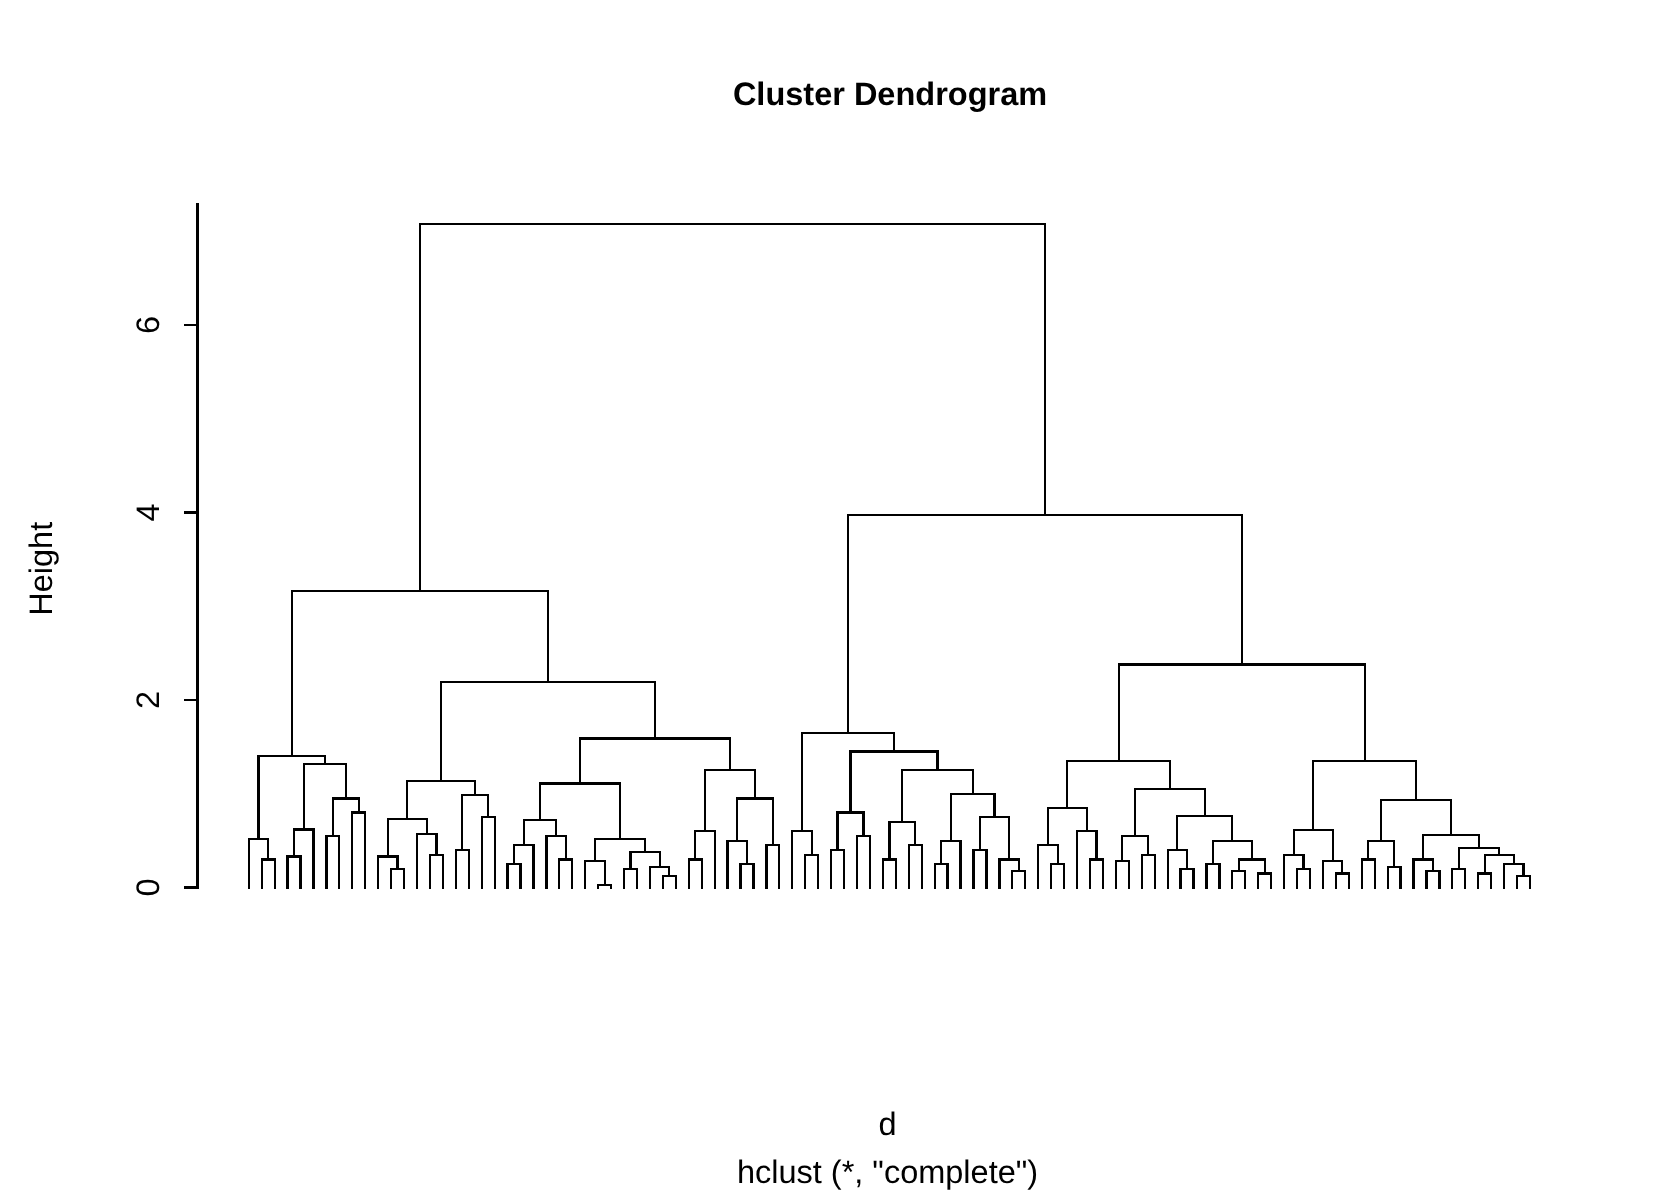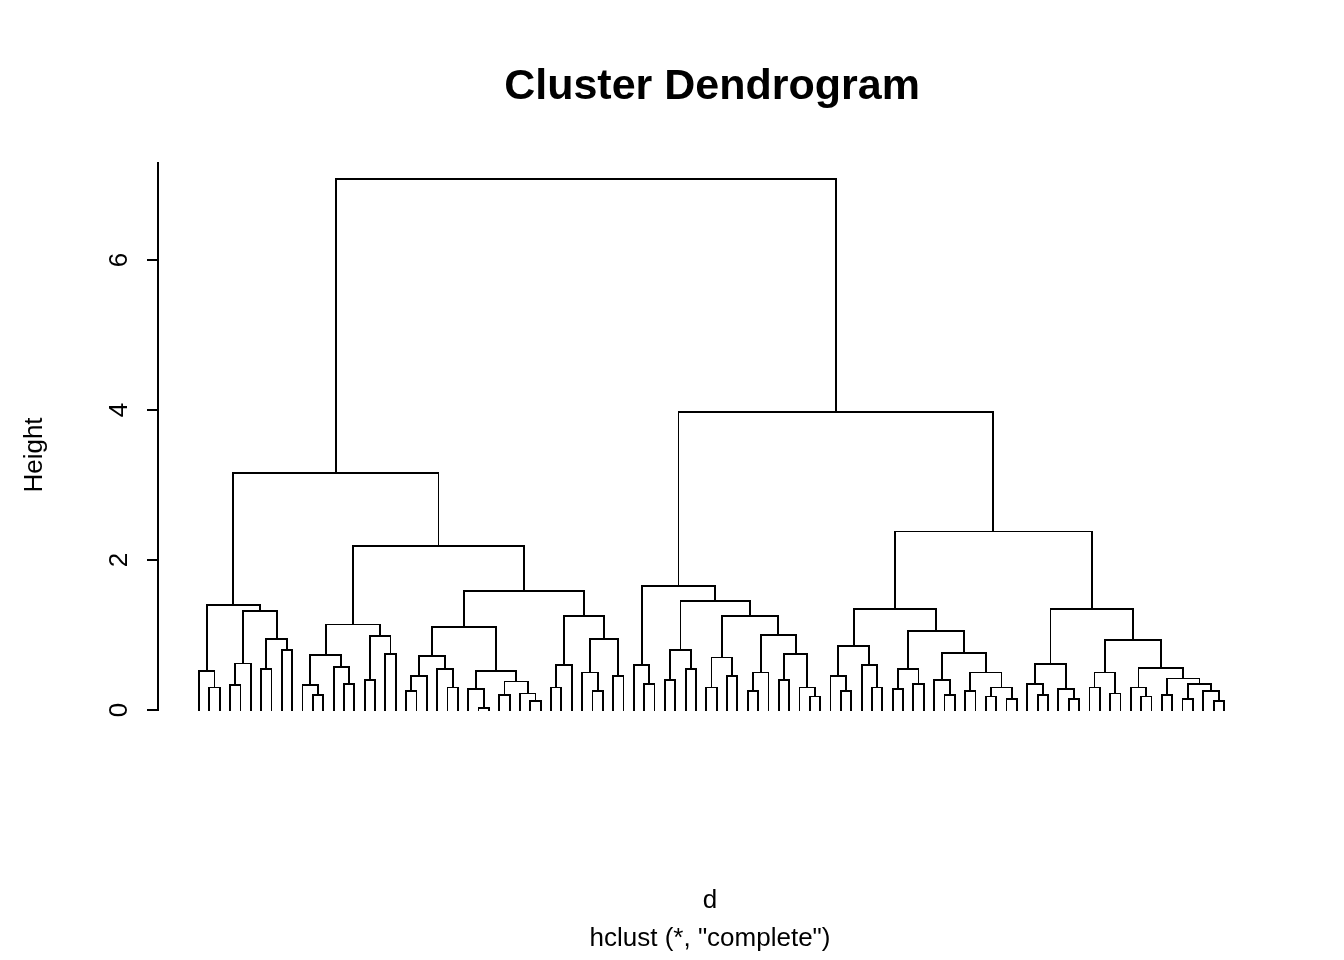--- a/index.html
+++ b/index.html
@@ -1,20 +1,20 @@
 <!DOCTYPE html>
 <html><head>
 <meta charset="utf-8">
 <style>
   html,body{margin:0;padding:0;background:#ffffff;}
   #canvas{position:relative;width:1344px;height:960px;background:#ffffff;overflow:hidden;
           font-family:"Liberation Sans", sans-serif;color:#000;}
   svg{position:absolute;left:0;top:0;}
   .lbl{position:absolute;white-space:nowrap;color:#000;}
-  .title{font-size:43px;font-weight:bold;top:60px;left:712px;transform:translateX(-50%);}
+  .title{font-size:26px;font-weight:bold;top:60px;left:712px;transform:translateX(-50%);}
   .ylab{font-size:26px;top:455px;left:33px;transform:translate(-50%,-50%) rotate(-90deg);}
   .xlab{font-size:26px;top:884px;left:710px;transform:translateX(-50%);}
   .xlabsub{font-size:26px;top:922px;left:710px;transform:translateX(-50%);}
 </style>
 </head>
 <body>
 
 <div id="canvas">
   <svg id="plot" width="1344" height="960" viewBox="0 0 1344 960">
       <line x1="158" y1="711" x2="158" y2="162" stroke="#000000" stroke-width="1.8" shape-rendering="crispEdges"></line>

